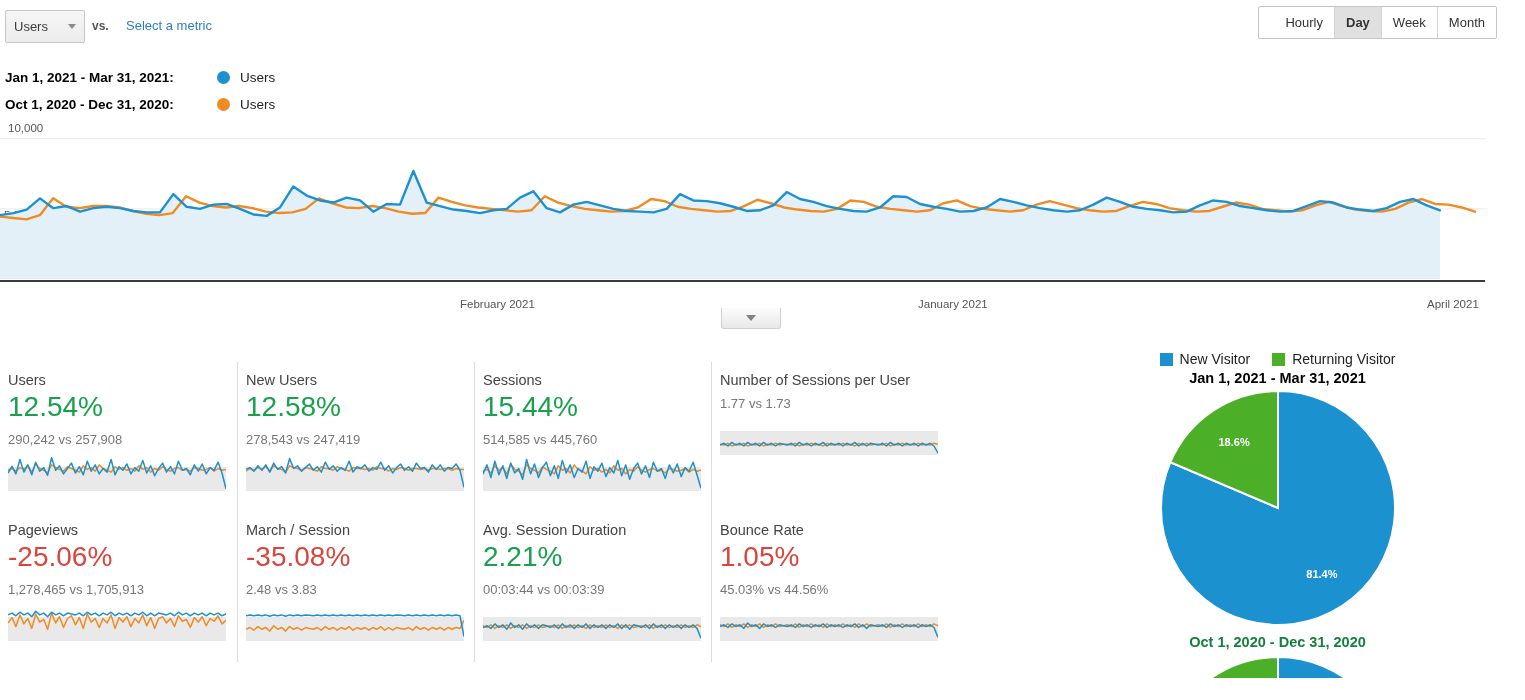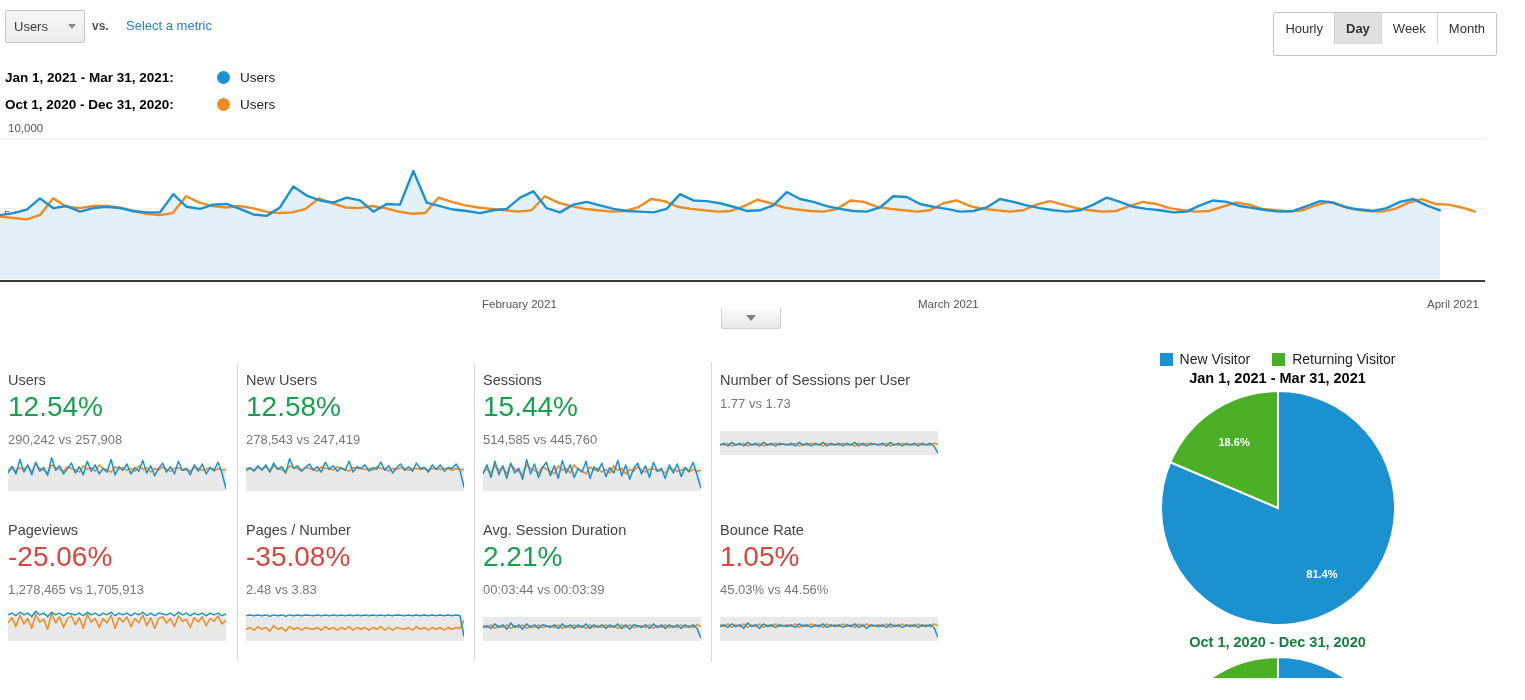--- a/index.html
+++ b/index.html
@@ -33,24 +33,25 @@
   .vs-text {
     position: absolute; left: 92px; top: 19px;
     font-size: 12px; color: #555; font-weight: bold;
   }
   .select-metric-link {
     position: absolute; left: 126px; top: 18px;
     font-size: 13px; color: #2b7dc3; cursor: pointer;
   }
 
   .granularity {
-    position: absolute; right: 28px; top: 12px;
-    height: 44px; display: flex;
+    position: absolute; right: 28px; top: 6px;
+    height: 33px; display: flex;
     border: 1px solid #c6c6c6; border-radius: 2px; overflow: hidden;
     background: #fff;
+    padding-left: 15px;
   }
   .gran-btn {
     padding: 0 11px; height: 31px;
     display: flex; align-items: center; justify-content: center;
     font-size: 13px; color: #333;
     border-right: 1px solid #d4d4d4;
     background: #fff; cursor: pointer;
   }
   .gran-btn:last-child { border-right: none; }
   .gran-btn.active { background: #e0e0e0; font-weight: bold; }
@@ -63,21 +64,21 @@
   }
   .legend-dot { width: 13px; height: 13px; border-radius: 50%; margin-right: 10px; }
   .legend-name { font-size: 13.5px; color: #222; }
   .axis-label {
     position: absolute; font-size: 11.5px; color: #555;
     white-space: nowrap;
   }
   .ylabel-10k { left: 8px; top: 122px; }
   .ylabel-5k  { left: 4px; top: 209px; }
   .xlabel { position: absolute; top: 298px; font-size: 11.5px; color: #555; }
-  .xlabel.feb { left: 460px; margin-left: 22px; }
+  .xlabel.feb { left: 460px; }
   .xlabel.mar { left: 918px; }
   .xlabel.apr { left: 1427px; }
 
   .expander {
     position: absolute; left: 721px; top: 308px;
     width: 60px; height: 21px;
     background: linear-gradient(#fcfcfc, #e8e8e8);
     border: 1px solid #d0d0d0; border-top: none;
     border-radius: 0 0 3px 3px;
     display: flex; align-items: center; justify-content: center;
@@ -164,21 +165,21 @@
   <div class="axis-label ylabel-5k">5,000</div>
   <svg id="main-chart" width="1525" height="178" style="position:absolute;left:0;top:120px">
       <line x1="0" x2="1485" y1="88.8625" y2="88.8625" stroke="#e8e8e8" stroke-width="1"></line>
       <line x1="0" x2="1485" y1="18.724999999999994" y2="18.724999999999994" stroke="#e8e8e8" stroke-width="1"></line>
       <path d="M 0 159 L 0 95.17487499999999 L 13.333333333333334 93.07075 L 26.666666666666668 89.56387500000001 L 40 78.341875 L 53.333333333333336 88.161125 L 66.66666666666667 86.05699999999999 L 80 91.668 L 93.33333333333334 88.161125 L 106.66666666666667 86.758375 L 120 88.161125 L 133.33333333333334 90.96662500000001 L 146.66666666666669 92.369375 L 160 92.369375 L 173.33333333333334 74.13362500000001 L 186.66666666666669 86.758375 L 200 88.8625 L 213.33333333333334 84.65424999999999 L 226.66666666666669 83.95287499999999 L 240 88.8625 L 253.33333333333334 94.4735 L 266.6666666666667 95.87625 L 280 87.45975 L 293.33333333333337 66.41849999999998 L 306.6666666666667 75.536375 L 320 80.44599999999998 L 333.33333333333337 82.550125 L 346.6666666666667 77.6405 L 360 80.44599999999998 L 373.33333333333337 91.668 L 386.6666666666667 83.95287499999999 L 400 84.65424999999999 L 413.33333333333337 50.988249999999994 L 426.6666666666667 82.550125 L 440 86.05699999999999 L 453.33333333333337 89.56387500000001 L 466.6666666666667 90.96662500000001 L 480 93.07075 L 493.33333333333337 90.26525 L 506.6666666666667 88.8625 L 520 77.6405 L 533.3333333333334 71.328125 L 546.6666666666667 88.161125 L 560 92.369375 L 573.3333333333334 84.65424999999999 L 586.6666666666667 81.84875 L 600 85.355625 L 613.3333333333334 88.8625 L 626.6666666666667 90.96662500000001 L 640 91.668 L 653.3333333333334 92.369375 L 666.6666666666667 88.8625 L 680 74.13362500000001 L 693.3333333333334 80.44599999999998 L 706.6666666666667 81.147375 L 720 83.2515 L 733.3333333333334 86.758375 L 746.6666666666667 90.96662500000001 L 760 90.26525 L 773.3333333333334 85.355625 L 786.6666666666667 72.0295 L 800 79.04325 L 813.3333333333334 81.84875 L 826.6666666666667 86.05699999999999 L 840 88.8625 L 853.3333333333334 90.96662500000001 L 866.6666666666667 91.668 L 880 87.45975 L 893.3333333333334 76.23775 L 906.6666666666667 76.939125 L 920 83.95287499999999 L 933.3333333333334 86.758375 L 946.6666666666667 88.8625 L 960 91.668 L 973.3333333333334 90.96662500000001 L 986.6666666666667 87.45975 L 1000 79.04325 L 1013.3333333333334 81.84875 L 1026.6666666666667 85.355625 L 1040 88.161125 L 1053.3333333333335 90.26525 L 1066.6666666666667 91.668 L 1080 90.26525 L 1093.3333333333335 84.65424999999999 L 1106.6666666666667 77.6405 L 1120 81.84875 L 1133.3333333333335 86.758375 L 1146.6666666666667 88.8625 L 1160 90.26525 L 1173.3333333333335 92.369375 L 1186.6666666666667 91.668 L 1200 85.355625 L 1213.3333333333335 80.44599999999998 L 1226.6666666666667 81.84875 L 1240 86.05699999999999 L 1253.3333333333335 88.161125 L 1266.6666666666667 90.26525 L 1280 91.668 L 1293.3333333333335 90.96662500000001 L 1306.6666666666667 86.05699999999999 L 1320 81.147375 L 1333.3333333333335 82.550125 L 1346.6666666666667 87.45975 L 1360 89.56387500000001 L 1373.3333333333335 90.96662500000001 L 1386.6666666666667 88.161125 L 1400 81.84875 L 1413.3333333333335 79.04325 L 1426.6666666666667 85.355625 L 1440 90.26525 L 1440 159 Z" fill="#e3f0f8" stroke="none"></path>
       <polyline points="0,96.57762500000001 13.288288288288289,97.98037500000001 26.576576576576578,99.383125 39.86486486486487,95.17487499999999 53.153153153153156,78.341875 66.44144144144144,86.758375 79.72972972972974,88.161125 93.01801801801803,86.05699999999999 106.30630630630631,86.05699999999999 119.5945945945946,87.45975 132.88288288288288,90.96662500000001 146.17117117117118,93.77212499999999 159.45945945945948,95.17487499999999 172.74774774774775,93.07075 186.03603603603605,76.23775 199.32432432432432,82.550125 212.61261261261262,86.05699999999999 225.90090090090092,87.45975 239.1891891891892,86.05699999999999 252.4774774774775,88.161125 265.76576576576576,91.668 279.05405405405406,93.07075 292.34234234234236,92.369375 305.63063063063066,88.8625 318.91891891891896,78.341875 332.2072072072072,83.2515 345.4954954954955,87.45975 358.7837837837838,88.161125 372.0720720720721,86.05699999999999 385.3603603603604,88.161125 398.64864864864865,91.668 411.93693693693695,93.77212499999999 425.22522522522524,93.07075 438.51351351351354,77.6405 451.80180180180184,81.84875 465.0900900900901,85.355625 478.3783783783784,87.45975 491.6666666666667,88.8625 504.954954954955,90.26525 518.2432432432432,91.668 531.5315315315315,90.26525 544.8198198198198,76.23775 558.1081081081081,82.550125 571.3963963963964,86.05699999999999 584.6846846846847,88.8625 597.972972972973,90.26525 611.2612612612613,91.668 624.5495495495496,90.96662500000001 637.8378378378379,87.45975 651.1261261261261,79.04325 664.4144144144144,81.147375 677.7027027027027,86.758375 690.990990990991,88.8625 704.2792792792793,90.26525 717.5675675675676,91.668 730.8558558558559,90.96662500000001 744.1441441441442,86.05699999999999 757.4324324324325,79.74462500000001 770.7207207207208,83.2515 784.009009009009,87.45975 797.2972972972973,89.56387500000001 810.5855855855856,90.96662500000001 823.8738738738739,91.668 837.1621621621622,88.8625 850.4504504504505,80.44599999999998 863.7387387387388,81.84875 877.0270270270271,86.758375 890.3153153153154,88.8625 903.6036036036037,90.26525 916.891891891892,91.668 930.1801801801802,90.26525 943.4684684684685,83.2515 956.7567567567568,80.44599999999998 970.0450450450451,86.05699999999999 983.3333333333334,88.8625 996.6216216216217,90.26525 1009.90990990991,91.668 1023.1981981981983,90.26525 1036.4864864864865,84.65424999999999 1049.7747747747749,81.147375 1063.063063063063,84.65424999999999 1076.3513513513515,88.161125 1089.6396396396397,90.26525 1102.927927927928,91.668 1116.2162162162163,90.96662500000001 1129.5045045045047,86.05699999999999 1142.7927927927929,81.84875 1156.081081081081,83.95287499999999 1169.3693693693695,88.161125 1182.6576576576576,90.26525 1195.945945945946,91.668 1209.2342342342342,90.96662500000001 1222.5225225225226,86.758375 1235.8108108108108,82.550125 1249.0990990990992,84.65424999999999 1262.3873873873874,88.8625 1275.6756756756758,90.26525 1288.963963963964,91.668 1302.2522522522522,90.26525 1315.5405405405406,85.355625 1328.8288288288288,81.84875 1342.1171171171172,86.05699999999999 1355.4054054054054,89.56387500000001 1368.6936936936938,90.96662500000001 1381.981981981982,91.668 1395.2702702702704,88.8625 1408.5585585585586,82.550125 1421.8468468468468,79.04325 1435.1351351351352,83.95287499999999 1448.4234234234234,84.65424999999999 1461.7117117117118,87.45975 1475,91.668" fill="none" stroke="#f08a22" stroke-width="2.4" stroke-linejoin="round" stroke-linecap="round"></polyline>
       <polyline points="0,95.17487499999999 13.333333333333334,93.07075 26.666666666666668,89.56387500000001 40,78.341875 53.333333333333336,88.161125 66.66666666666667,86.05699999999999 80,91.668 93.33333333333334,88.161125 106.66666666666667,86.758375 120,88.161125 133.33333333333334,90.96662500000001 146.66666666666669,92.369375 160,92.369375 173.33333333333334,74.13362500000001 186.66666666666669,86.758375 200,88.8625 213.33333333333334,84.65424999999999 226.66666666666669,83.95287499999999 240,88.8625 253.33333333333334,94.4735 266.6666666666667,95.87625 280,87.45975 293.33333333333337,66.41849999999998 306.6666666666667,75.536375 320,80.44599999999998 333.33333333333337,82.550125 346.6666666666667,77.6405 360,80.44599999999998 373.33333333333337,91.668 386.6666666666667,83.95287499999999 400,84.65424999999999 413.33333333333337,50.988249999999994 426.6666666666667,82.550125 440,86.05699999999999 453.33333333333337,89.56387500000001 466.6666666666667,90.96662500000001 480,93.07075 493.33333333333337,90.26525 506.6666666666667,88.8625 520,77.6405 533.3333333333334,71.328125 546.6666666666667,88.161125 560,92.369375 573.3333333333334,84.65424999999999 586.6666666666667,81.84875 600,85.355625 613.3333333333334,88.8625 626.6666666666667,90.96662500000001 640,91.668 653.3333333333334,92.369375 666.6666666666667,88.8625 680,74.13362500000001 693.3333333333334,80.44599999999998 706.6666666666667,81.147375 720,83.2515 733.3333333333334,86.758375 746.6666666666667,90.96662500000001 760,90.26525 773.3333333333334,85.355625 786.6666666666667,72.0295 800,79.04325 813.3333333333334,81.84875 826.6666666666667,86.05699999999999 840,88.8625 853.3333333333334,90.96662500000001 866.6666666666667,91.668 880,87.45975 893.3333333333334,76.23775 906.6666666666667,76.939125 920,83.95287499999999 933.3333333333334,86.758375 946.6666666666667,88.8625 960,91.668 973.3333333333334,90.96662500000001 986.6666666666667,87.45975 1000,79.04325 1013.3333333333334,81.84875 1026.6666666666667,85.355625 1040,88.161125 1053.3333333333335,90.26525 1066.6666666666667,91.668 1080,90.26525 1093.3333333333335,84.65424999999999 1106.6666666666667,77.6405 1120,81.84875 1133.3333333333335,86.758375 1146.6666666666667,88.8625 1160,90.26525 1173.3333333333335,92.369375 1186.6666666666667,91.668 1200,85.355625 1213.3333333333335,80.44599999999998 1226.6666666666667,81.84875 1240,86.05699999999999 1253.3333333333335,88.161125 1266.6666666666667,90.26525 1280,91.668 1293.3333333333335,90.96662500000001 1306.6666666666667,86.05699999999999 1320,81.147375 1333.3333333333335,82.550125 1346.6666666666667,87.45975 1360,89.56387500000001 1373.3333333333335,90.96662500000001 1386.6666666666667,88.161125 1400,81.84875 1413.3333333333335,79.04325 1426.6666666666667,85.355625 1440,90.26525" fill="none" stroke="#1b91d0" stroke-width="2.4" stroke-linejoin="round" stroke-linecap="round"></polyline>
       <line x1="0" x2="1485" y1="161" y2="161" stroke="#3a3a3a" stroke-width="2"></line>
     </svg>
   <div class="xlabel feb">February 2021</div>
-  <div class="xlabel mar">March 2021</div>
+  <div class="xlabel mar">January 2021</div>
   <div class="xlabel apr">April 2021</div>
 
   <div class="expander">
     <span class="tri"></span>
   </div>
 
   <div class="cards">
     <div class="card-row">
       <div class="card">
         <div class="card-title">Users</div>
@@ -226,21 +227,21 @@
         <div class="card-title">Pageviews</div>
         <div class="card-pct down">-25.06%</div>
         <div class="card-sub">1,278,465 vs 1,705,913</div>
         <svg class="spark" viewBox="0 0 218 36">
             <rect x="0" y="12" width="218" height="24" fill="#e9e9e9"></rect>
             <polyline points="0.0,18.0 4.0,12.6 7.9,21.6 11.9,9.9 15.9,18.9 19.8,13.5 23.8,23.4 27.7,9.0 31.7,17.1 35.7,14.4 39.6,24.3 43.6,8.1 47.6,18.0 51.5,11.7 55.5,22.5 59.5,13.5 63.4,10.8 67.4,19.8 71.3,12.6 75.3,23.4 79.3,9.0 83.2,17.1 87.2,13.5 91.2,22.5 95.1,13.5 99.1,18.0 103.1,9.9 107.0,23.4 111.0,12.6 114.9,17.1 118.9,11.7 122.9,21.6 126.8,13.5 130.8,18.0 134.8,9.9 138.7,20.7 142.7,12.6 146.7,23.4 150.6,13.5 154.6,11.7 158.5,18.0 162.5,13.5 166.5,21.6 170.4,10.8 174.4,16.2 178.4,14.4 182.3,22.5 186.3,12.6 190.3,17.1 194.2,11.7 198.2,20.7 202.1,13.5 206.1,16.2 210.1,10.8 214.0,18.9 218.0,15.3" fill="none" stroke="#f08a22" stroke-width="1.5" stroke-linejoin="round"></polyline>
             <polyline points="0.0,9.9 4.0,8.1 7.9,10.8 11.9,7.2 15.9,9.9 19.8,8.1 23.8,11.7 27.7,6.3 31.7,9.9 35.7,8.1 39.6,11.7 43.6,7.2 47.6,9.9 51.5,8.1 55.5,10.8 59.5,8.1 63.4,9.0 67.4,9.9 71.3,8.1 75.3,10.8 79.3,7.2 83.2,9.9 87.2,8.1 91.2,10.8 95.1,8.1 99.1,9.9 103.1,7.2 107.0,10.8 111.0,8.1 114.9,9.9 118.9,8.1 122.9,10.8 126.8,8.1 130.8,9.9 134.8,7.2 138.7,10.8 142.7,8.1 146.7,10.8 150.6,8.1 154.6,9.0 158.5,9.9 162.5,8.1 166.5,10.8 170.4,7.2 174.4,9.9 178.4,8.1 182.3,10.8 186.3,8.1 190.3,9.9 194.2,8.1 198.2,10.8 202.1,8.1 206.1,9.9 210.1,8.1 214.0,10.8 218.0,9.0" fill="none" stroke="#1b91d0" stroke-width="1.5" stroke-linejoin="round"></polyline>
           </svg>
       </div>
       <div class="card">
-        <div class="card-title">Pages / Number</div>
+        <div class="card-title">March / Session</div>
         <div class="card-pct down">-35.08%</div>
         <div class="card-sub">2.48 vs 3.83</div>
         <svg class="spark" viewBox="0 0 218 36">
             <rect x="0" y="12" width="218" height="24" fill="#e9e9e9"></rect>
             <polyline points="0.0,24.3 4.0,22.5 7.9,25.2 11.9,21.6 15.9,24.3 19.8,22.5 23.8,26.1 27.7,20.7 31.7,24.3 35.7,22.5 39.6,26.1 43.6,21.6 47.6,24.3 51.5,22.5 55.5,25.2 59.5,22.5 63.4,23.4 67.4,24.3 71.3,22.5 75.3,25.2 79.3,21.6 83.2,24.3 87.2,22.5 91.2,25.2 95.1,22.5 99.1,24.3 103.1,21.6 107.0,25.2 111.0,22.5 114.9,24.3 118.9,22.5 122.9,25.2 126.8,22.5 130.8,24.3 134.8,21.6 138.7,25.2 142.7,22.5 146.7,25.2 150.6,22.5 154.6,23.4 158.5,24.3 162.5,22.5 166.5,25.2 170.4,21.6 174.4,24.3 178.4,22.5 182.3,25.2 186.3,22.5 190.3,24.3 194.2,22.5 198.2,25.2 202.1,22.5 206.1,24.3 210.1,22.5 214.0,23.4 218.0,15.3" fill="none" stroke="#f08a22" stroke-width="1.5" stroke-linejoin="round"></polyline>
             <polyline points="0.0,10.8 4.0,9.9 7.9,10.8 11.9,9.9 15.9,10.8 19.8,9.9 23.8,11.3 27.7,9.9 31.7,10.8 35.7,9.9 39.6,11.3 43.6,9.9 47.6,10.8 51.5,9.9 55.5,10.8 59.5,9.9 63.4,10.3 67.4,10.8 71.3,9.9 75.3,10.8 79.3,9.9 83.2,10.8 87.2,9.9 91.2,10.8 95.1,9.9 99.1,10.8 103.1,9.9 107.0,10.8 111.0,9.9 114.9,10.8 118.9,9.9 122.9,10.8 126.8,9.9 130.8,10.8 134.8,9.9 138.7,10.8 142.7,9.9 146.7,10.8 150.6,9.9 154.6,10.3 158.5,10.8 162.5,9.9 166.5,10.8 170.4,9.9 174.4,10.8 178.4,9.9 182.3,10.8 186.3,9.9 190.3,10.8 194.2,9.9 198.2,10.8 202.1,9.9 206.1,10.8 210.1,9.9 214.0,10.8 218.0,31.5" fill="none" stroke="#1b91d0" stroke-width="1.5" stroke-linejoin="round"></polyline>
           </svg>
       </div>
       <div class="card">
         <div class="card-title">Avg. Session Duration</div>

